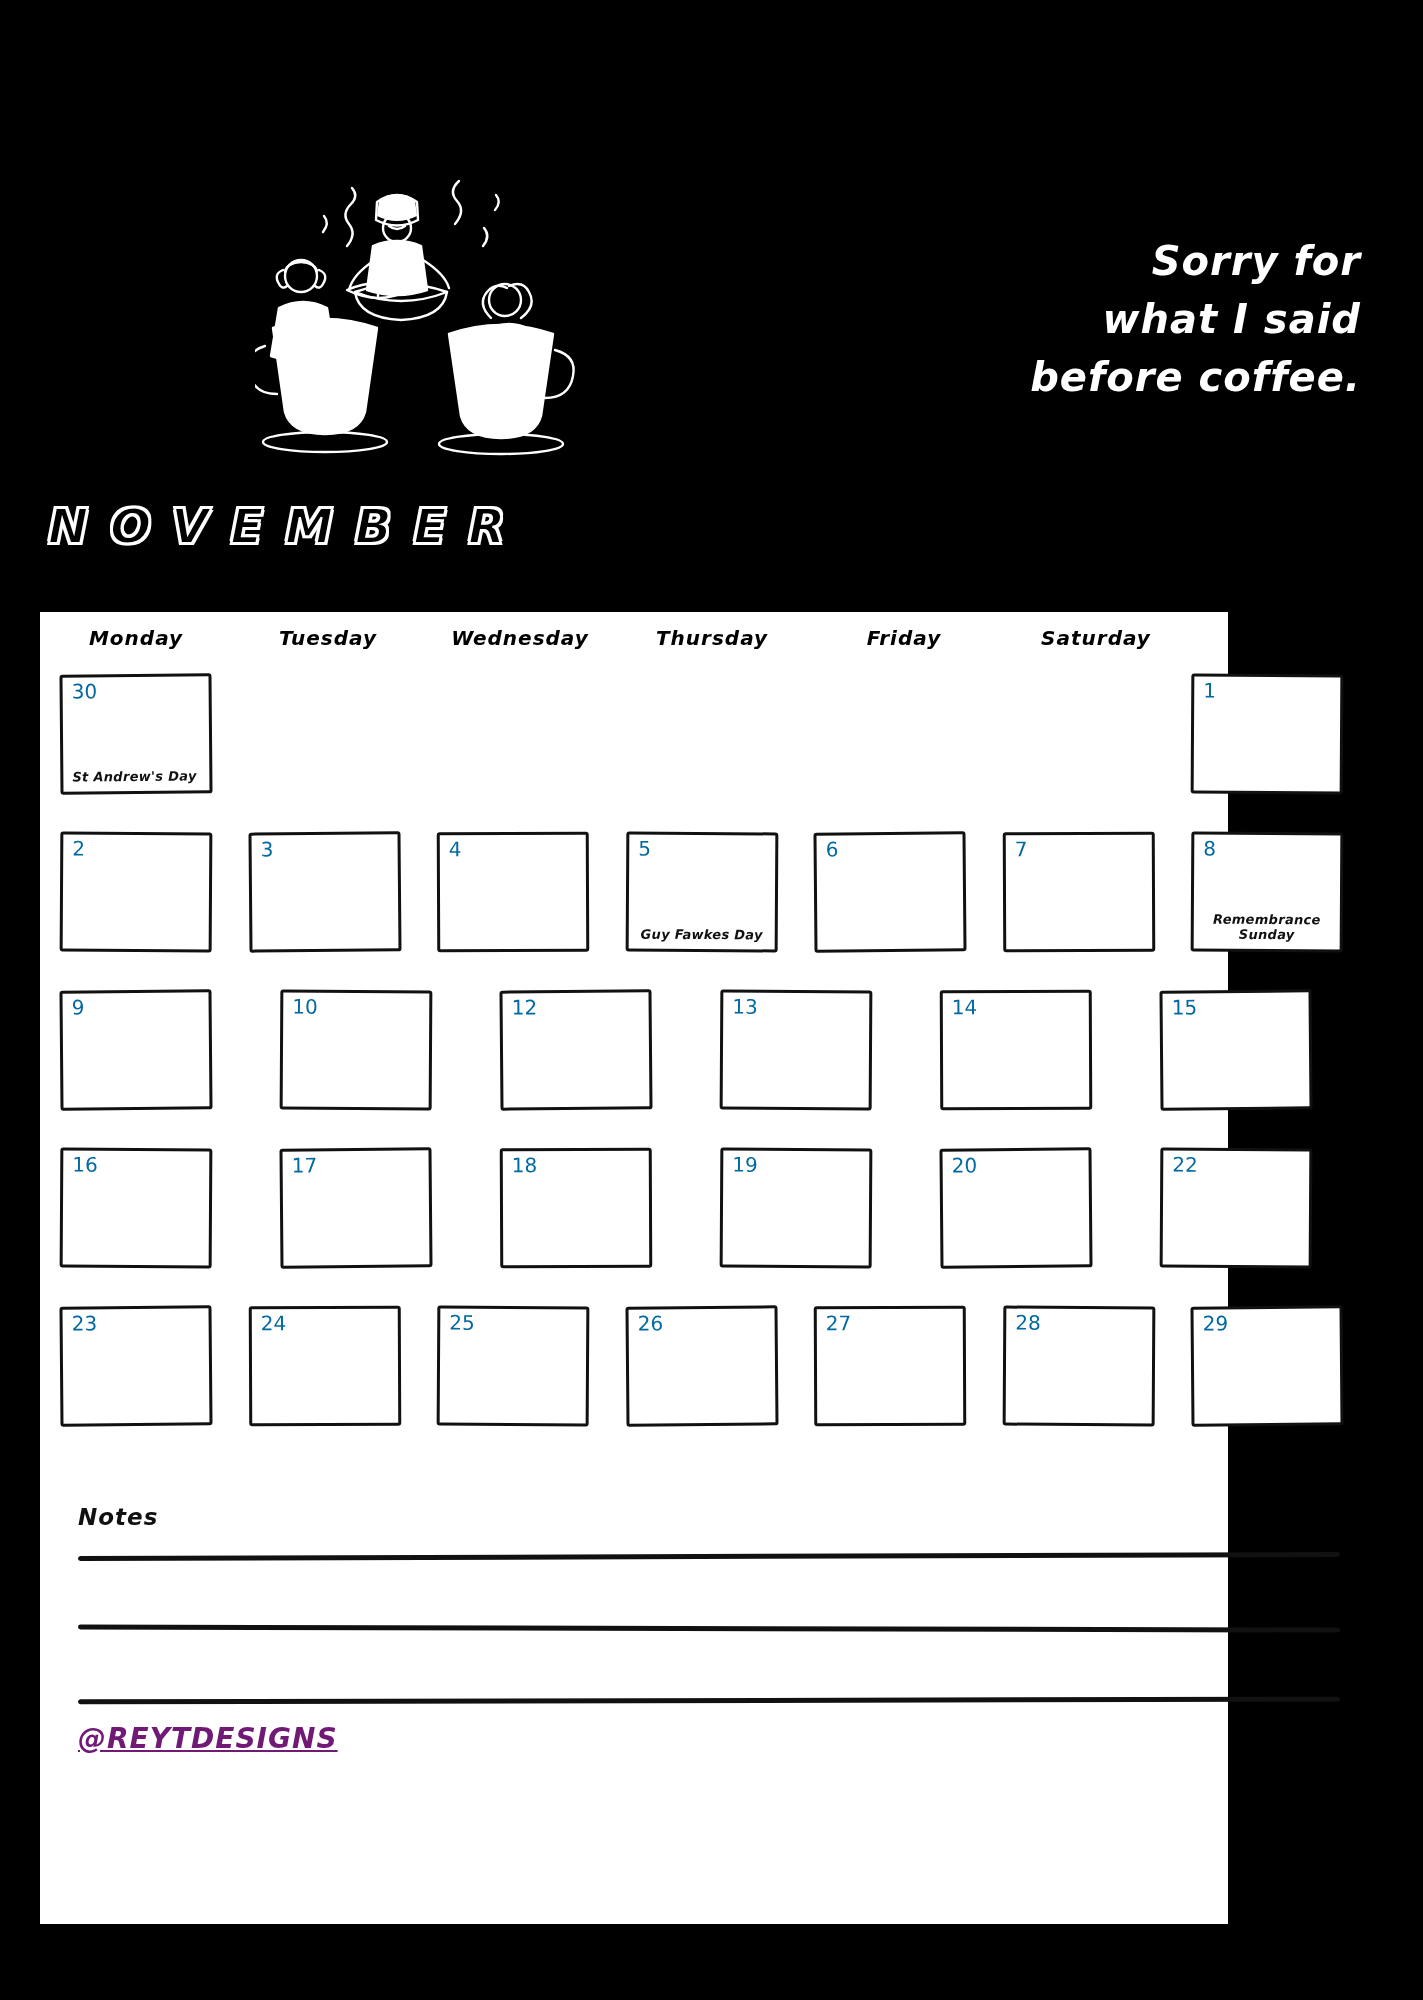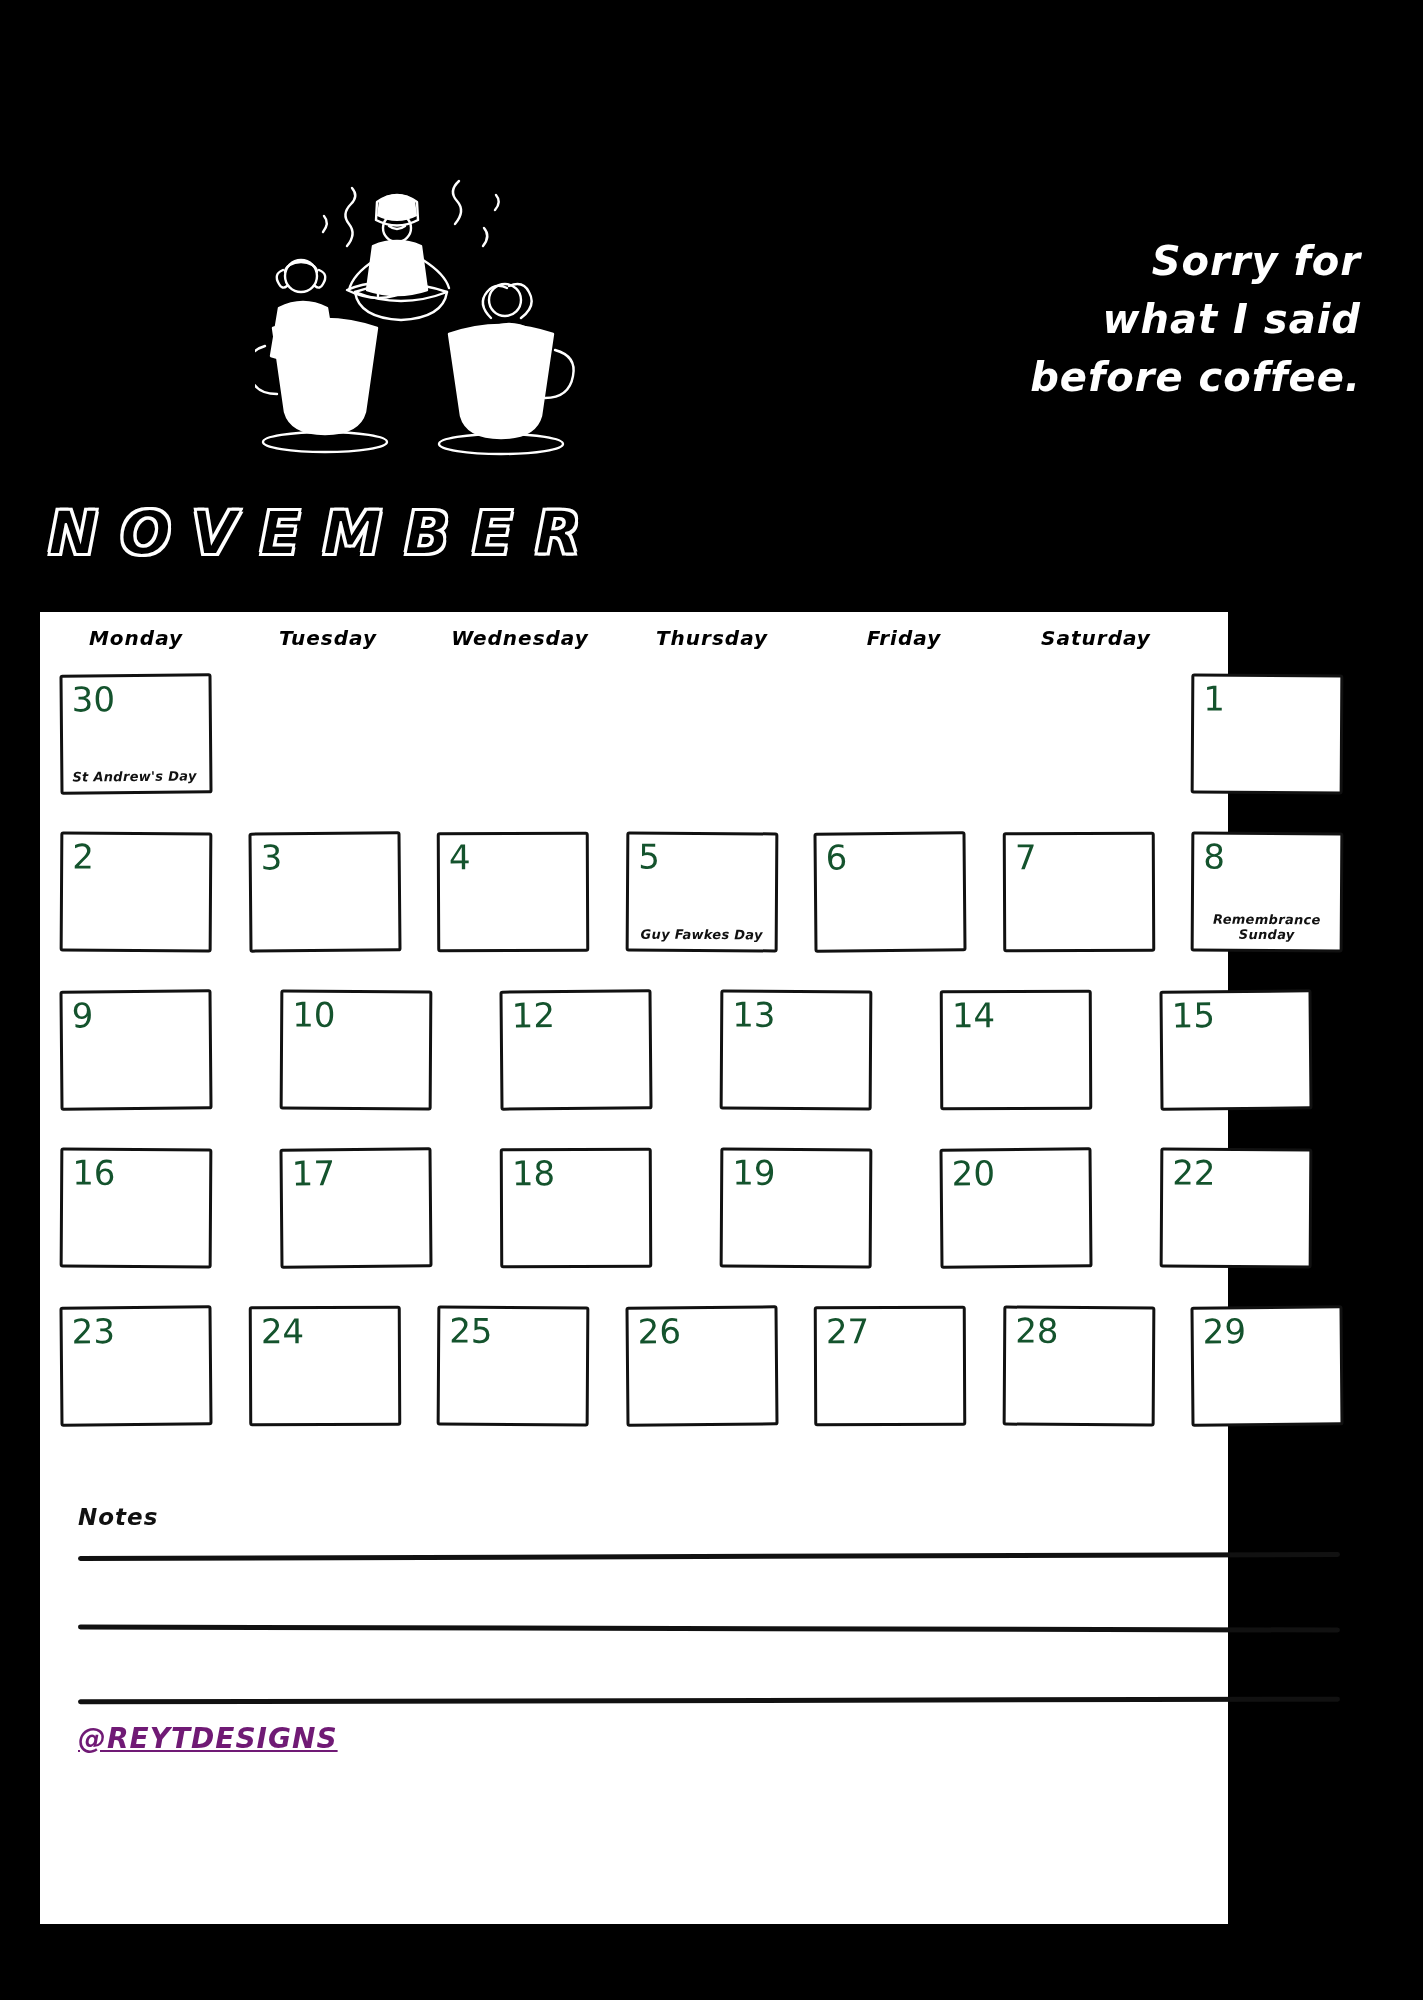--- a/index.html
+++ b/index.html
@@ -46,21 +46,21 @@
     letter-spacing: 1px;
     font-style: italic;
   }
   #quote .ln { display: block; white-space: nowrap; }
 
   #month-title {
     position: absolute;
     left: 48px;
     top: 498px;
     font-family: "DejaVu Sans", sans-serif;
-    font-size: 60px;
+    font-size: 48px;
     font-weight: bold;
     letter-spacing: 22px;
     color: #000000;
     -webkit-text-stroke: 2px #ffffff;
     text-shadow:
       -2px -2px 0 #fff, 2px -2px 0 #fff,
       -2px 2px 0 #fff, 2px 2px 0 #fff;
     font-style: italic;
   }
 
@@ -122,22 +122,22 @@
   }
   .box.skew1 { transform: rotate(-0.5deg); }
   .box.skew2 { transform: rotate(0.35deg); }
   .box.skew3 { transform: rotate(-0.25deg); }
   .box.empty { border: none; background: transparent; }
   .daynum {
     position: absolute;
     left: 9px;
     top: 2px;
     font-family: "DejaVu Sans", sans-serif;
-    font-size: 34px;
-    color: #14532d;
+    font-size: 20px;
+    color: #0369a1;
   }
   .event {
     position: absolute;
     left: 4px;
     right: 4px;
     bottom: 6px;
     text-align: center;
     font-family: "DejaVu Sans", sans-serif;
     font-weight: bold;
     font-style: italic;

